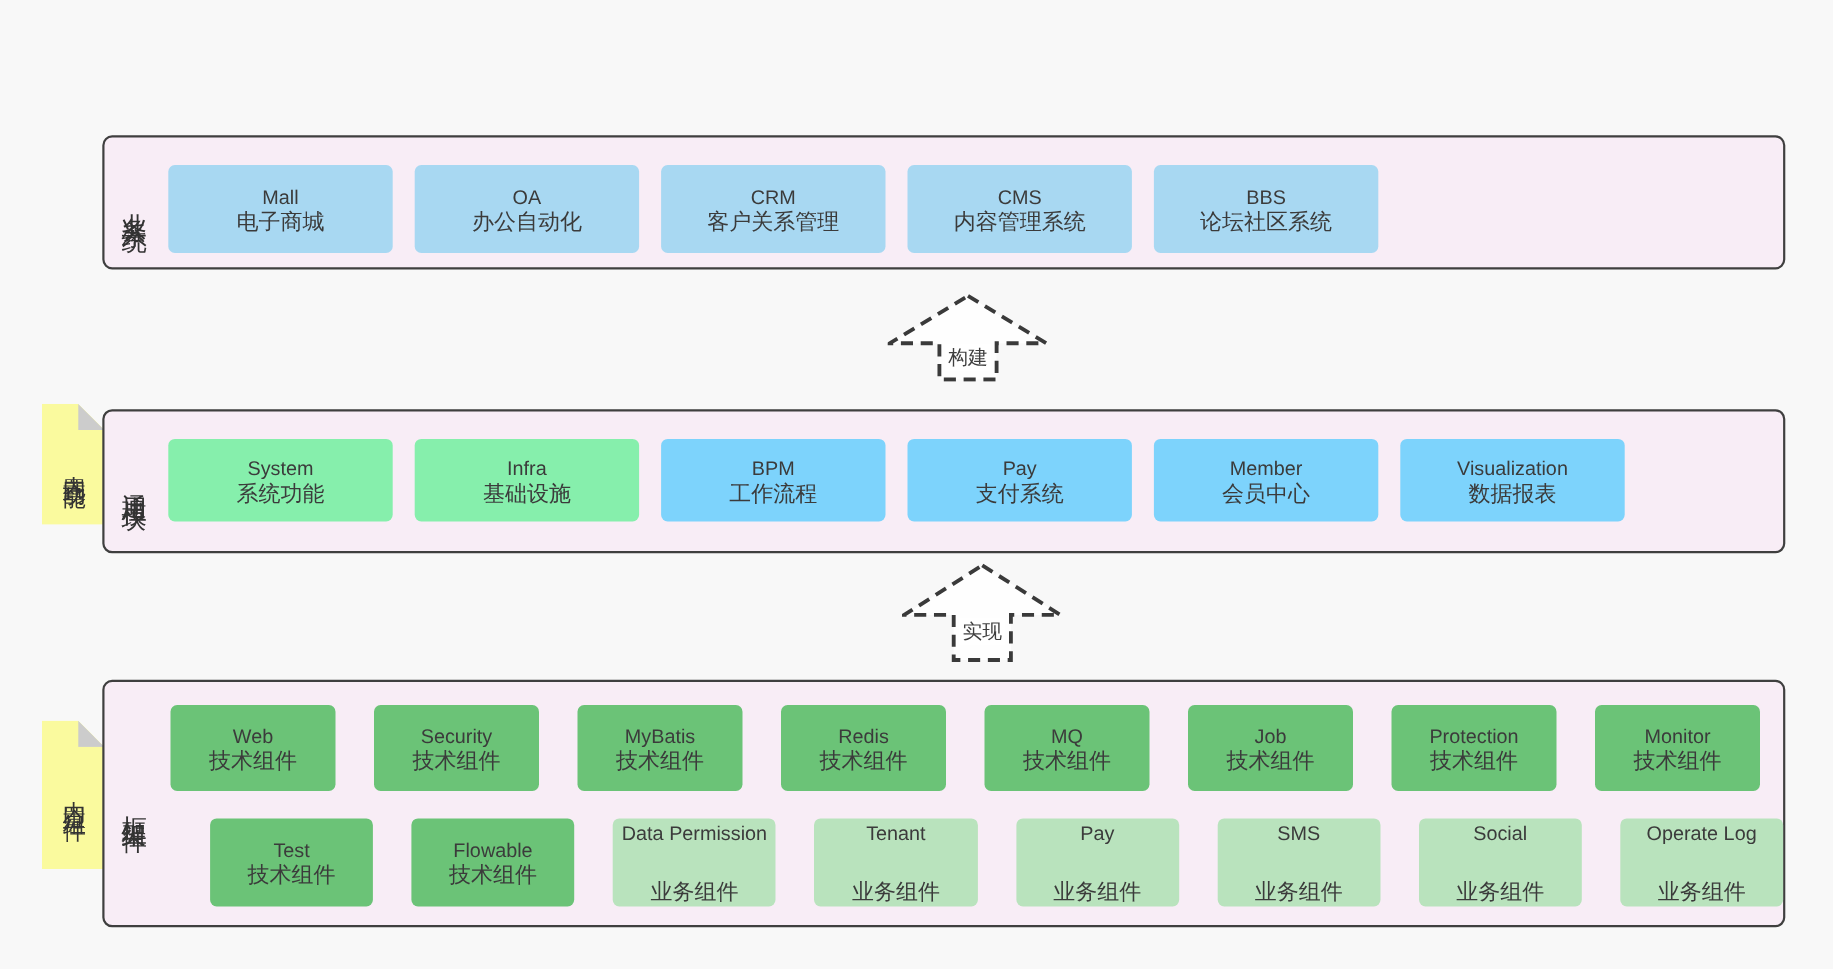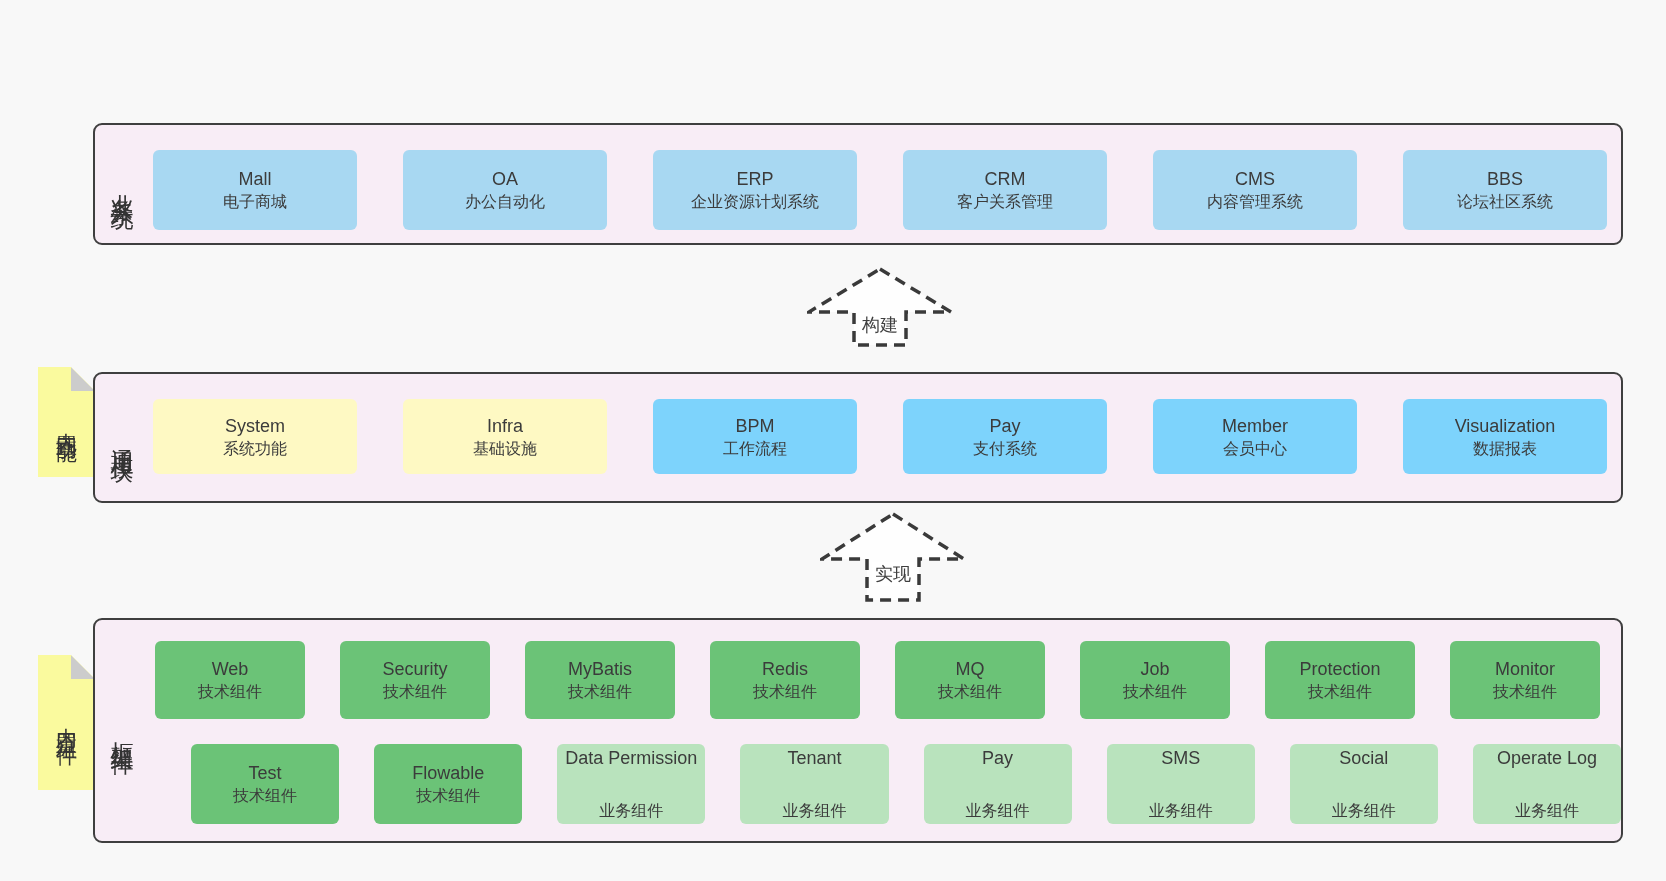--- a/index.html
+++ b/index.html
@@ -19,39 +19,39 @@
   #layer-mid{top:372px;height:131px;}
   #layer-bottom{top:618px;height:225px;}
   .vlabel{
     position:absolute;left:10px;top:0;bottom:0;width:36px;
     display:flex;align-items:center;justify-content:center;
     writing-mode:vertical-rl;text-orientation:upright;
     font-size:23px;letter-spacing:4px;color:#333;
   }
   
   .row{display:flex;box-sizing:border-box;}
-  .row6{margin-left:58px;margin-top:25px;gap:46px;}
+  .row6{margin-left:58px;margin-top:25px;gap:20px;}
   .row8{margin-left:60px;gap:35px;}
   #comp-row1{margin-top:21px;}
   #comp-row2{margin-top:25px;padding-left:36px;}
   .box{
     border-radius:6px;display:flex;flex-direction:column;
     justify-content:center;align-items:center;text-align:center;
     box-sizing:border-box;padding:2px 6px;
   }
   .row6 .box{width:204px;}
   #layer-top .box{height:80px;}
   #layer-mid .box{height:75px;}
   .row8 .box{width:150px;}
   #comp-row1 .box{height:78px;}
   #comp-row2 .box{height:80px;}
   .bn{font-size:18px;line-height:24px;}
-  .bd{font-size:16px;line-height:22px;}
+  .bd{font-size:20px;line-height:22px;}
   .blue{background:#a8d8f2;}
-  .red{background:#fef9c3;}
+  .red{background:#86efac;}
   .pink{background:#7dd3fc;}
   .green{background:#6bc377;}
   .lgreen{background:#b9e3bd;justify-content:space-between;}
   
   .sticky{
     position:absolute;left:38px;width:57px;background:#fafa9e;z-index:1;
     clip-path:polygon(0 0,calc(100% - 24px) 0,100% 24px,100% 100%,0 100%);
   }
   #sticky-func{top:367px;height:110px;}
   #sticky-comp{top:655px;height:135px;}
@@ -98,24 +98,20 @@
     <div class="row row6">
       <div class="box blue">
         <span class="bn">Mall</span>
         <span class="bd">电子商城</span>
       </div>
       <div class="box blue">
         <span class="bn">OA</span>
         <span class="bd">办公自动化</span>
       </div>
       <div class="box blue">
-        <span class="bn">ERP</span>
-        <span class="bd">企业资源计划系统</span>
-      </div>
-      <div class="box blue">
         <span class="bn">CRM</span>
         <span class="bd">客户关系管理</span>
       </div>
       <div class="box blue">
         <span class="bn">CMS</span>
         <span class="bd">内容管理系统</span>
       </div>
       <div class="box blue">
         <span class="bn">BBS</span>
         <span class="bd">论坛社区系统</span>

